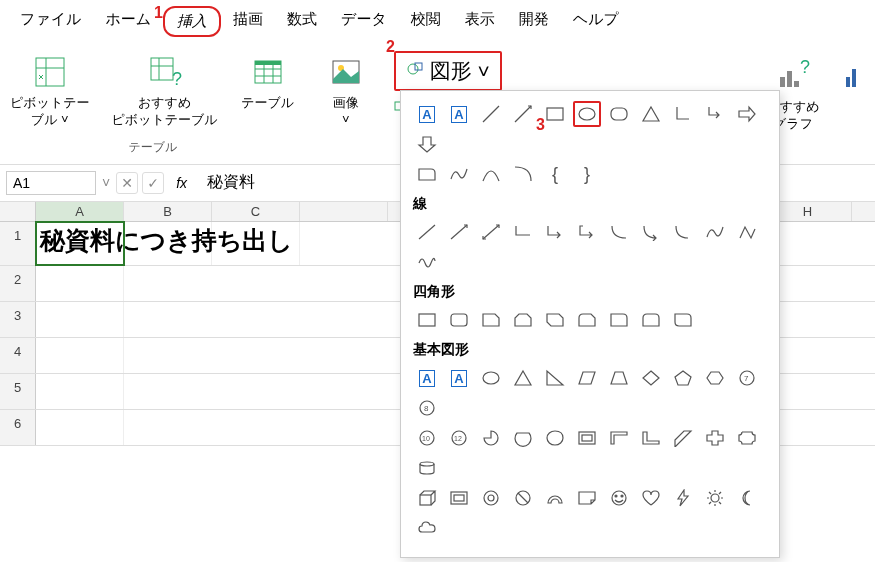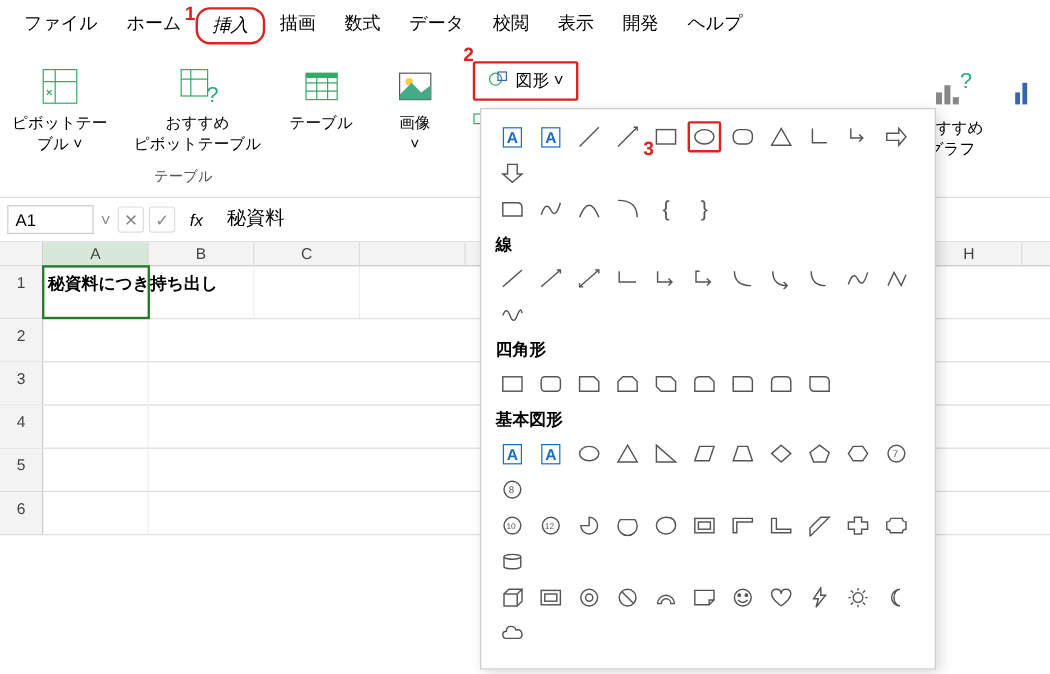--- a/index.html
+++ b/index.html
@@ -82,42 +82,42 @@
     margin-top:8px;
   }
   .shape-dd-btn {
     border: 2px solid #d22;
     padding: 4px 10px;
     display: inline-flex;
     align-items: center;
     gap: 6px;
     cursor: pointer;
     border-radius: 2px;
-    font-size: 14px;
+    font-size: 21px;
   }
   .smartart-btn {
     display: inline-flex;
     align-items:center;
     gap:6px;
     font-size:15px;
     margin-left: 60px;
     cursor:pointer;
   }
 
   
   .formula-bar {
     display:flex;
     align-items:center;
     padding: 6px 6px;
     border-bottom: 1px solid #ddd;
     gap:6px;
     font-size: 14px;
   }
   .namebox {
-    width: 72px;
+    width: 90px;
     border:1px solid #ccc;
     padding:3px 6px;
     background:#fff;
   }
   .fx-btns {
     display:flex; gap:4px;
   }
   .fx-btn {
     width: 22px; height:22px;
     border:1px solid #ddd;
@@ -173,21 +173,21 @@
     overflow:visible;
   }
   .cell.selected {
     outline: 2px solid #2b7a2b;
     outline-offset: -1px;
     position:relative;
     z-index: 2;
   }
   .a1-text {
     font-weight: bold;
-    font-size: 14px;
+    font-size: 25px;
   }
 
   
   .shape-panel {
     position:absolute;
     top: 90px;
     left: 400px;
     width: 380px;
     background:#fff;
     border:1px solid #ccc;

